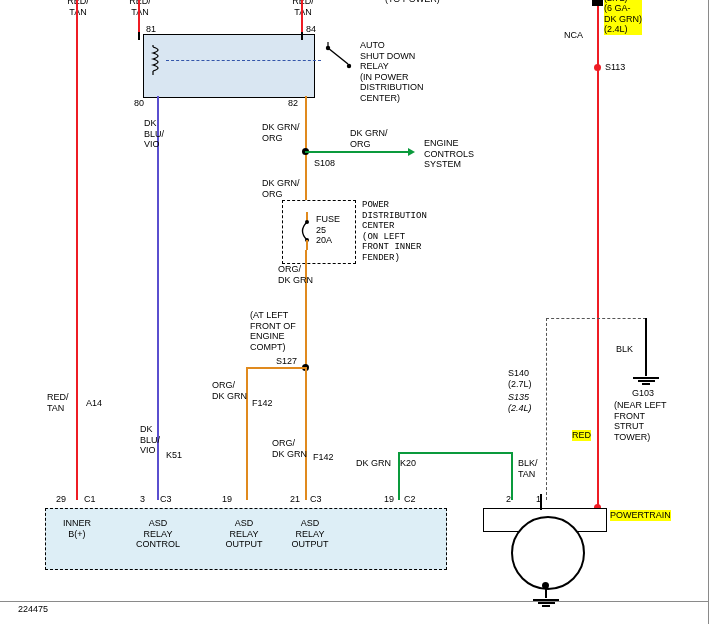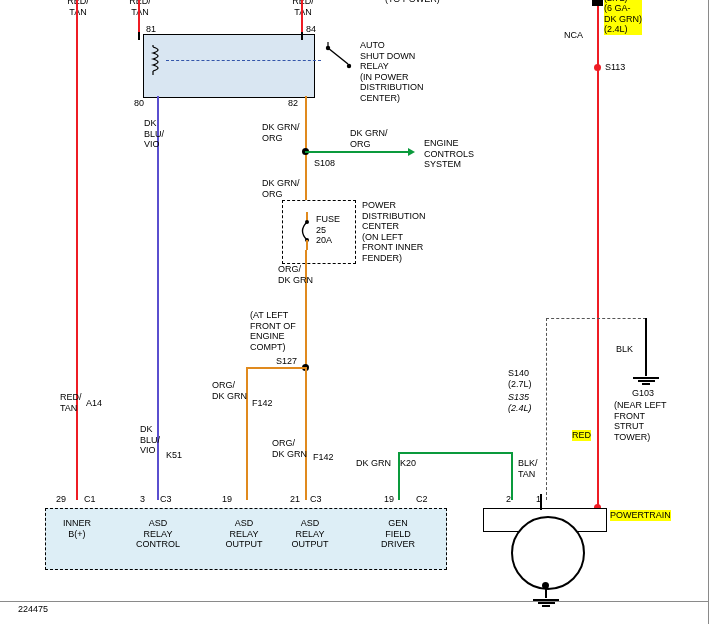--- a/index.html
+++ b/index.html
@@ -130,21 +130,21 @@
       <line x1="7" y1="0" x2="7" y2="10" stroke="#e08a1e" stroke-width="2"></line>
       <path d="M7 10 q-9 9 0 18" stroke="#000" fill="none" stroke-width="1.3"></path>
       <circle cx="7" cy="10" r="2" fill="#000"></circle>
       <circle cx="7" cy="28" r="2" fill="#000"></circle>
       <line x1="7" y1="28" x2="7" y2="38" stroke="#e08a1e" stroke-width="2"></line>
     </svg>
   </div>
   <div class="lbl" style="left:316px;top:214px;">FUSE
 25
 20A</div>
-  <div class="lbl" style="left:362px;top:200px;">POWER
+  <div class="lbl" style="left:362px;top:200px;font-family:Liberation Mono, monospace;">POWER
 DISTRIBUTION
 CENTER
 (ON LEFT
 FRONT INNER
 FENDER)</div>
 
   <div class="vline orange" style="left:305px;top:250px;height:118px;"></div>
   <div class="lbl" style="left:278px;top:264px;">ORG/
 DK GRN</div>
   <div class="lbl" style="left:250px;top:310px;">(AT LEFT
@@ -165,21 +165,21 @@
   <div class="lbl" style="left:272px;top:438px;">ORG/
 DK GRN</div>
   <div class="lbl" style="left:313px;top:452px;">F142</div>
 
   <div class="vline green" style="left:398px;top:452px;height:48px;"></div>
   <div class="hline green" style="left:398px;top:452px;width:115px;"></div>
   <div class="vline green" style="left:511px;top:452px;height:48px;"></div>
   <div class="lbl" style="left:356px;top:458px;">DK GRN</div>
   <div class="lbl" style="left:400px;top:458px;">K20</div>
 
-  <div class="lbl" style="left:60px;top:392px;">RED/
+  <div class="lbl" style="left:47px;top:392px;">RED/
 TAN</div>
   <div class="lbl" style="left:86px;top:398px;">A14</div>
 
   <div style="position:absolute;left:546px;top:318px;width:100px;height:1px;border-top:1px dashed #555;"></div>
   <div style="position:absolute;left:546px;top:318px;width:1px;height:182px;border-left:1px dashed #555;"></div>
   <div class="vline black" style="left:645px;top:318px;height:58px;"></div>
   <div class="lbl" style="left:616px;top:344px;">BLK</div>
   <div class="gnd" style="position:absolute;left:632px;top:376px;width:28px;">
     <span style="width:26px;height:2px;"></span>
     <span style="width:17px;height:2px;"></span>
@@ -219,24 +219,21 @@
 RELAY
 OUTPUT</div>
 
   <div class="lbl" style="left:290px;top:494px;">21</div>
   <div class="lbl" style="left:310px;top:494px;">C3</div>
   <div class="lbl c" style="left:278px;top:518px;width:64px;">ASD
 RELAY
 OUTPUT</div>
 
   <div class="lbl" style="left:384px;top:494px;">19</div>
-  <div class="lbl" style="left:416px;top:494px;">C2</div>
-  <div class="lbl c" style="left:366px;top:518px;width:64px;">GEN
-FIELD
-DRIVER</div>
+  <div class="lbl" style="left:404px;top:494px;">C2</div>
 
 
   <div class="box-solid" style="left:483px;top:508px;width:122px;height:22px;background:#fff;"></div>
   <div class="lbl" style="left:506px;top:494px;">2</div>
   <div class="lbl" style="left:536px;top:494px;">1</div>
   <div class="vline black" style="left:540px;top:494px;height:16px;"></div>
   <div class="gen-circle" style="left:511px;top:516px;width:70px;height:70px;"></div>
   <div class="lbl hl" style="left:610px;top:510px;">POWERTRAIN</div>
   <div class="vline black" style="left:545px;top:586px;height:12px;"></div>
   <div class="gnd" style="position:absolute;left:532px;top:598px;width:28px;">

